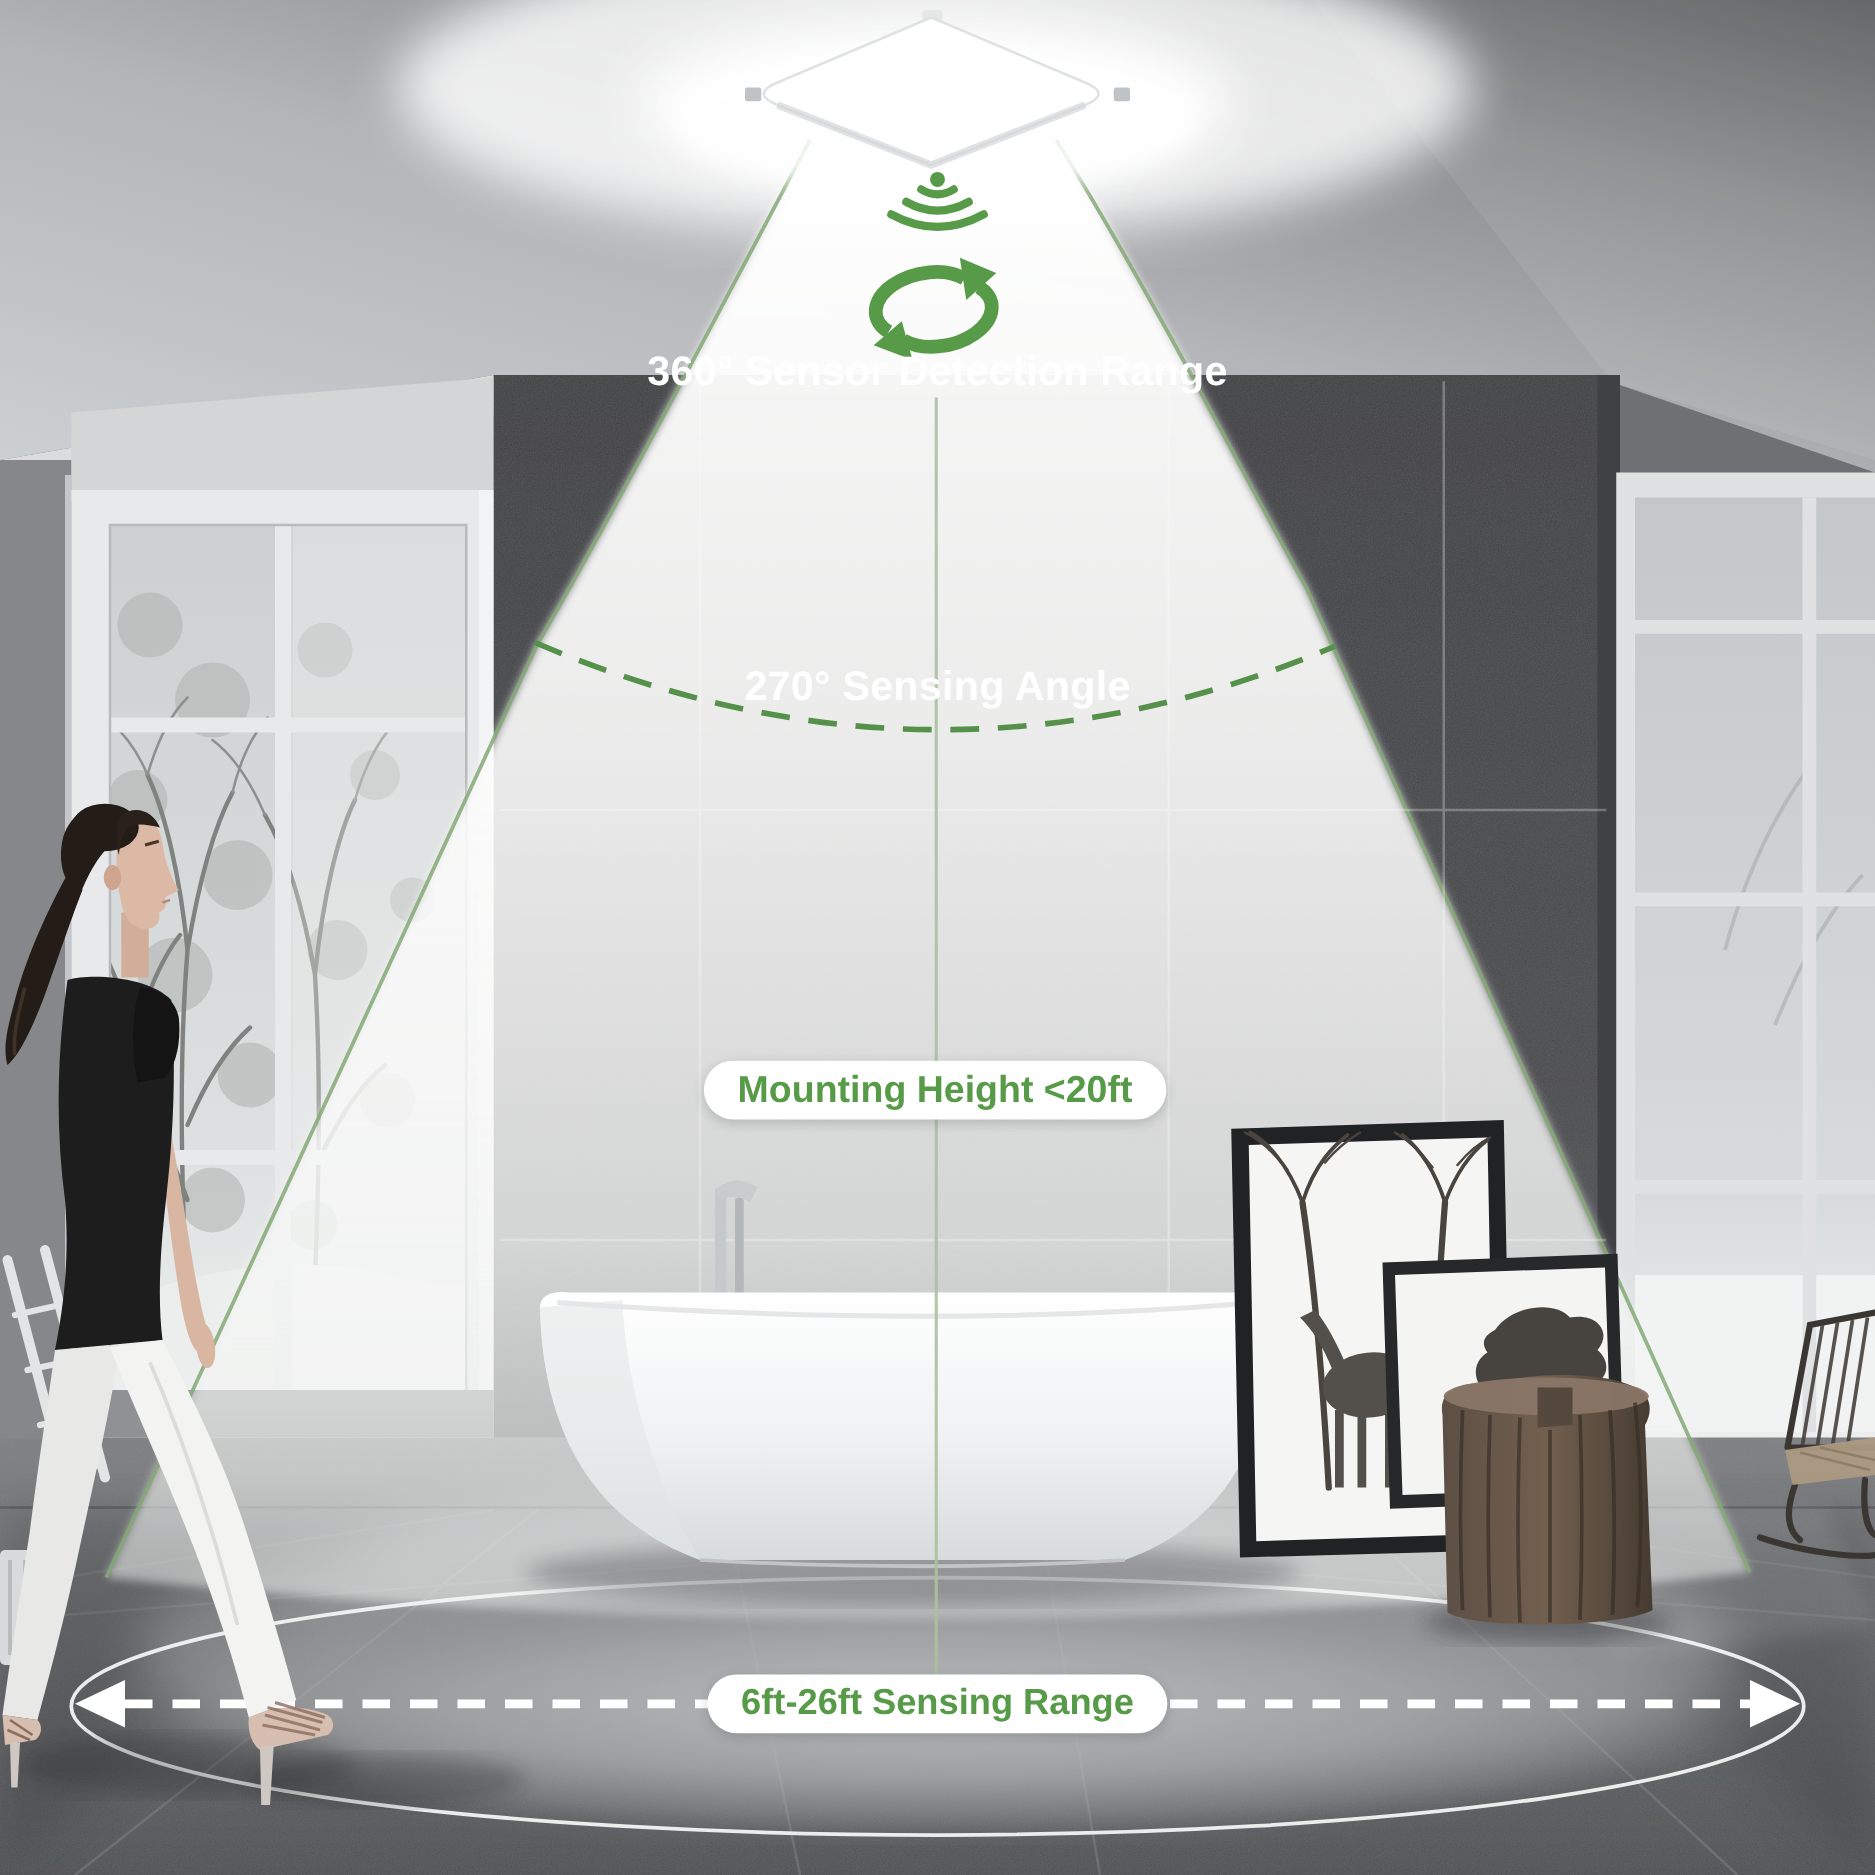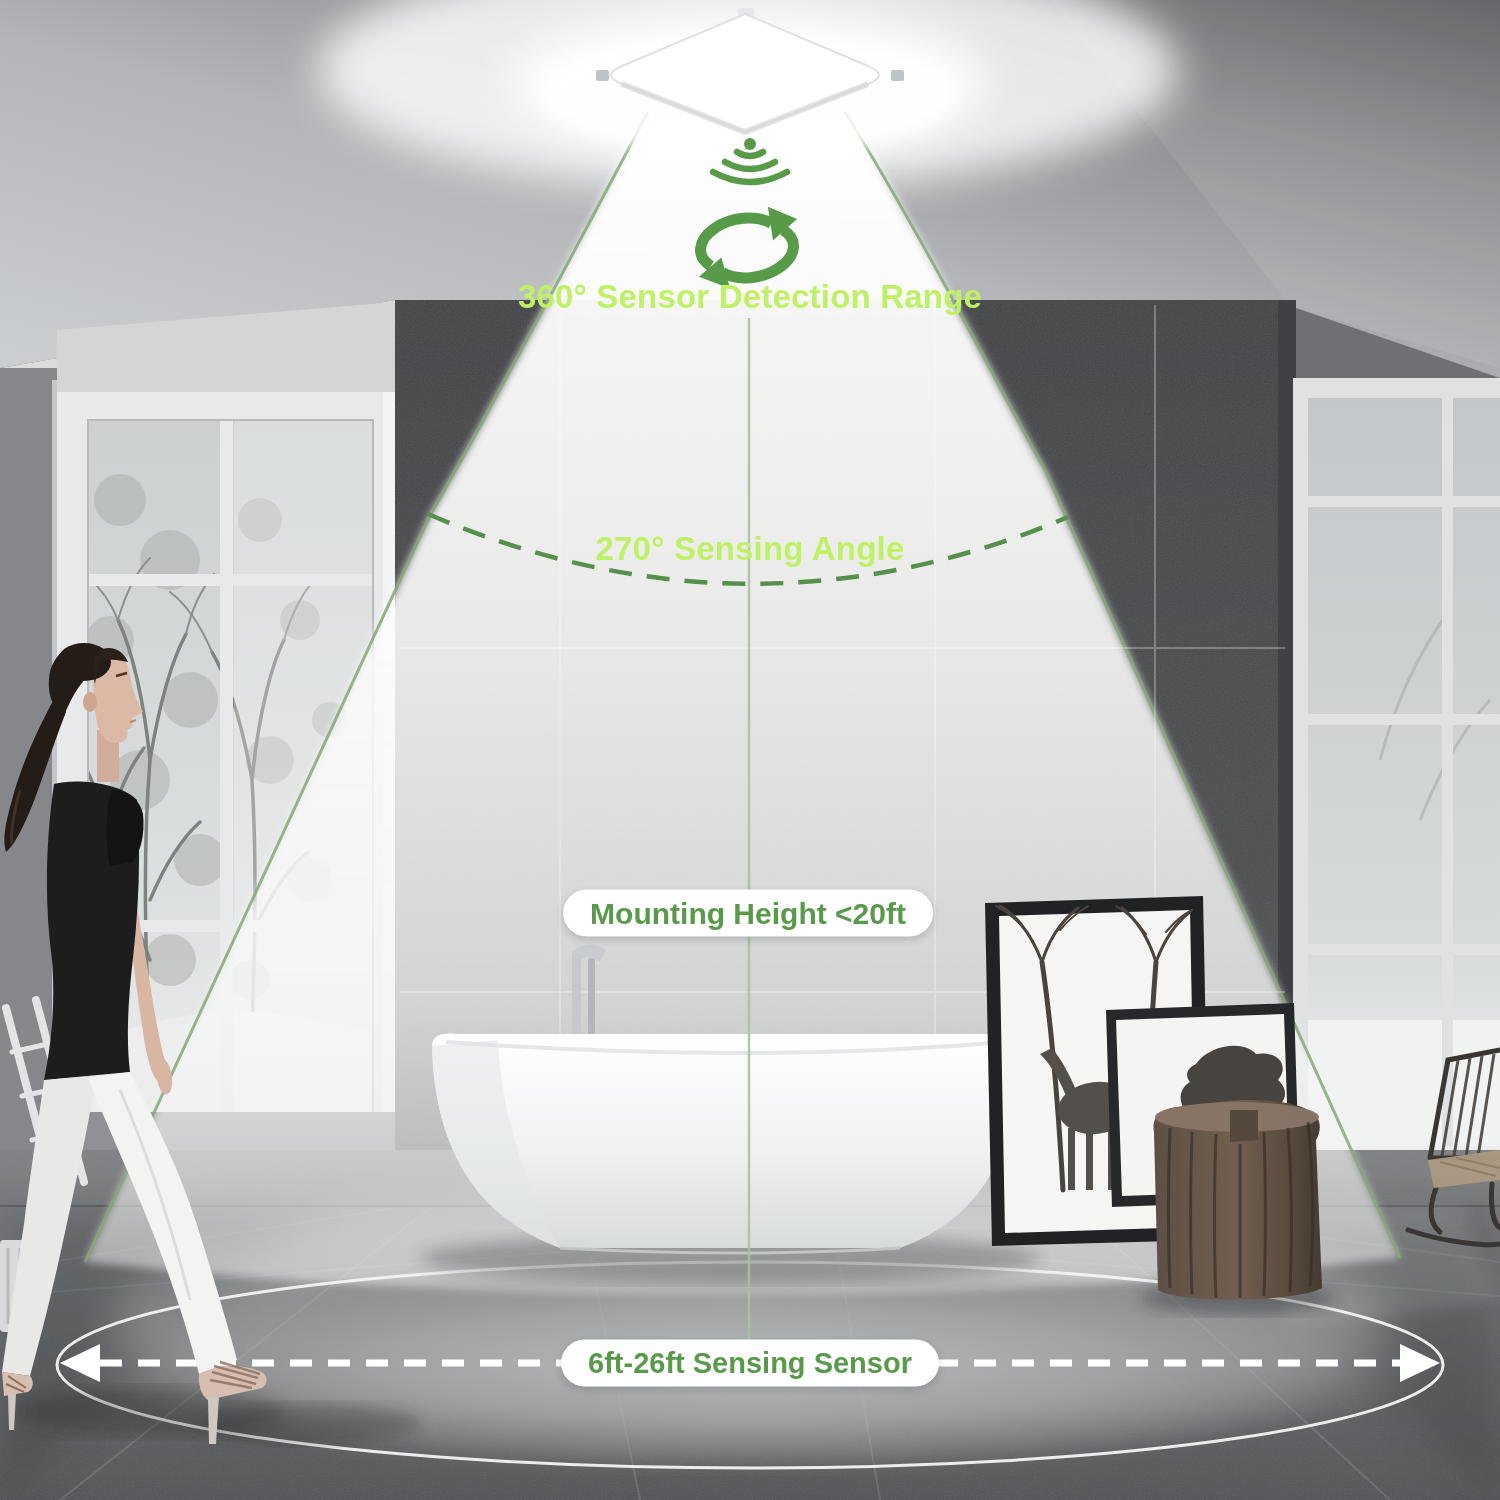--- a/index.html
+++ b/index.html
@@ -1,20 +1,20 @@
 <!DOCTYPE html>
 <html><head>
 <meta charset="utf-8">
 <style>
   html,body{margin:0;padding:0;background:#6e7073;}
   .stage{position:relative;width:1500px;height:1500px;overflow:hidden;
          font-family:"Liberation Sans",sans-serif;}
   .scene-svg{position:absolute;left:0;top:0;width:1500px;height:1500px;}
   .anno{position:absolute;transform:translate(-50%,-50%);z-index:5;text-align:center;}
-  .green-label{font-weight:bold;color:#bef264;white-space:nowrap;}
+  .green-label{font-weight:bold;color:#ffffff;white-space:nowrap;}
   .lg{font-size:33px;letter-spacing:.2px;}
   .pill{background:#ffffff;border-radius:24px;height:47px;line-height:47px;
         padding:0 27px;font-weight:bold;color:#579a48;white-space:nowrap;
         box-shadow:0 3px 9px rgba(50,60,50,.22);}
   .pill-mount{font-size:30px;}
   .pill-range{font-size:29px;}
 </style>
 </head>
 <body>
 
@@ -366,17 +366,17 @@
       <polygon points="84,6 110,24 82,40" fill="#579a48"></polygon>
       <polygon points="28,46 2,60 30,78" fill="#579a48"></polygon>
     </g>
   </svg>
 </div>
 
 <div class="anno green-label lg" style="left:750px;top:297px">360° Sensor Detection Range</div>
 
 <div class="anno green-label lg" style="left:750px;top:549px">270° Sensing Angle</div>
 
-<div class="anno pill pill-mount" style="left:748px;top:913px">Mounting Height &lt;20ft</div>
-
-<div class="anno pill pill-range" style="left:750px;top:1363px">6ft-26ft Sensing Sensor</div>
+<div class="anno pill pill-mount" style="left:748px;top:872px">Mounting Height &lt;20ft</div>
+
+<div class="anno pill pill-range" style="left:750px;top:1363px">6ft-26ft Sensing Range</div>
 
 </div>
 
 </body></html>

